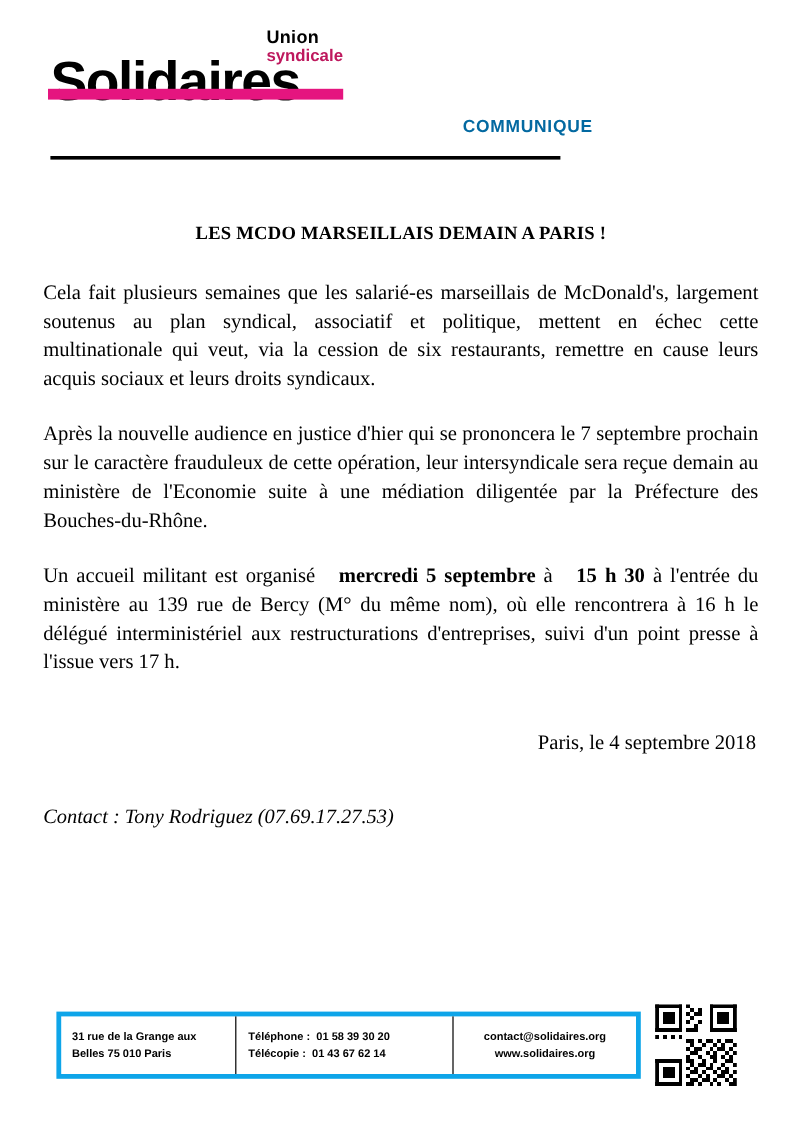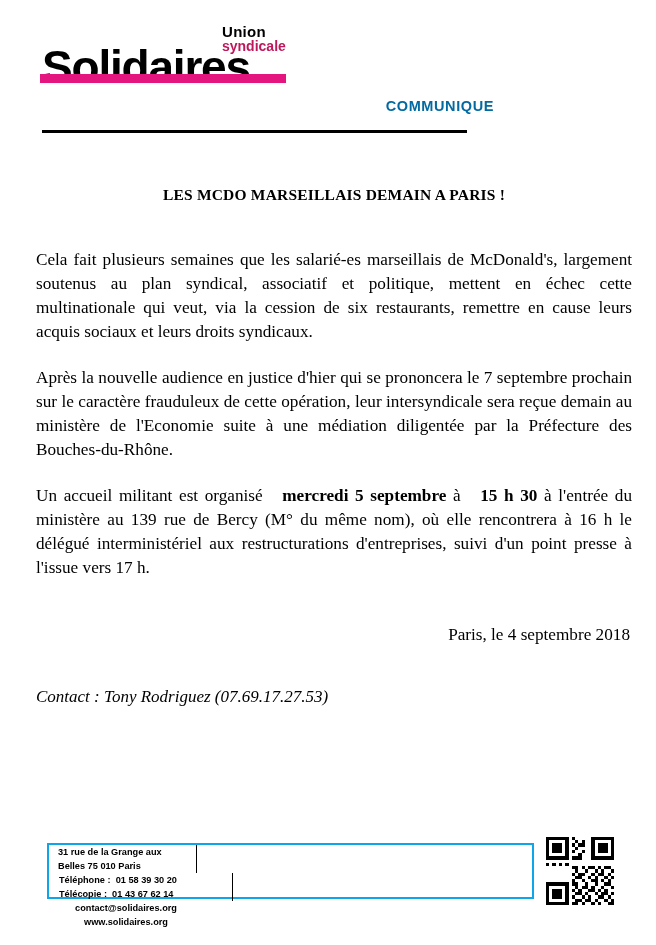--- a/index.html
+++ b/index.html
@@ -111,21 +111,21 @@
     text-align: center;
     margin: 26px 0 0 0;
     letter-spacing: 0.2px;
   }
   .para {
     font-size: 17.2px;
     line-height: 24px;
     text-align: justify;
     margin: 22px 0 0 0;
   }
-  .para.first { margin-top: 44px; }
+  .para.first { margin-top: 28px; }
   .para b { font-weight: bold; margin-left: 13px; }
 
   .date-line {
     font-size: 17.2px;
     text-align: right;
     margin-top: 45px;
     padding-right: 2px;
   }
   .contact-line {
     font-size: 17px;
@@ -140,24 +140,23 @@
     bottom: 0;
     width: 656px;
     height: 120px;
   }
   .footer-box {
     position: absolute;
     left: 47px;
     top: 18px;
     width: 487px;
     height: 56px;
-    border: 2px solid #0ea5e9;
+    border: 4px solid #0ea5e9;
     box-sizing: border-box;
     display: flex;
-    flex-direction: column;
   }
   .fcell {
     display: flex;
     flex-direction: column;
     justify-content: center;
     font-family: "Liberation Sans", sans-serif;
     font-weight: bold;
     font-size: 9.2px;
     line-height: 14px;
     color: #000;

